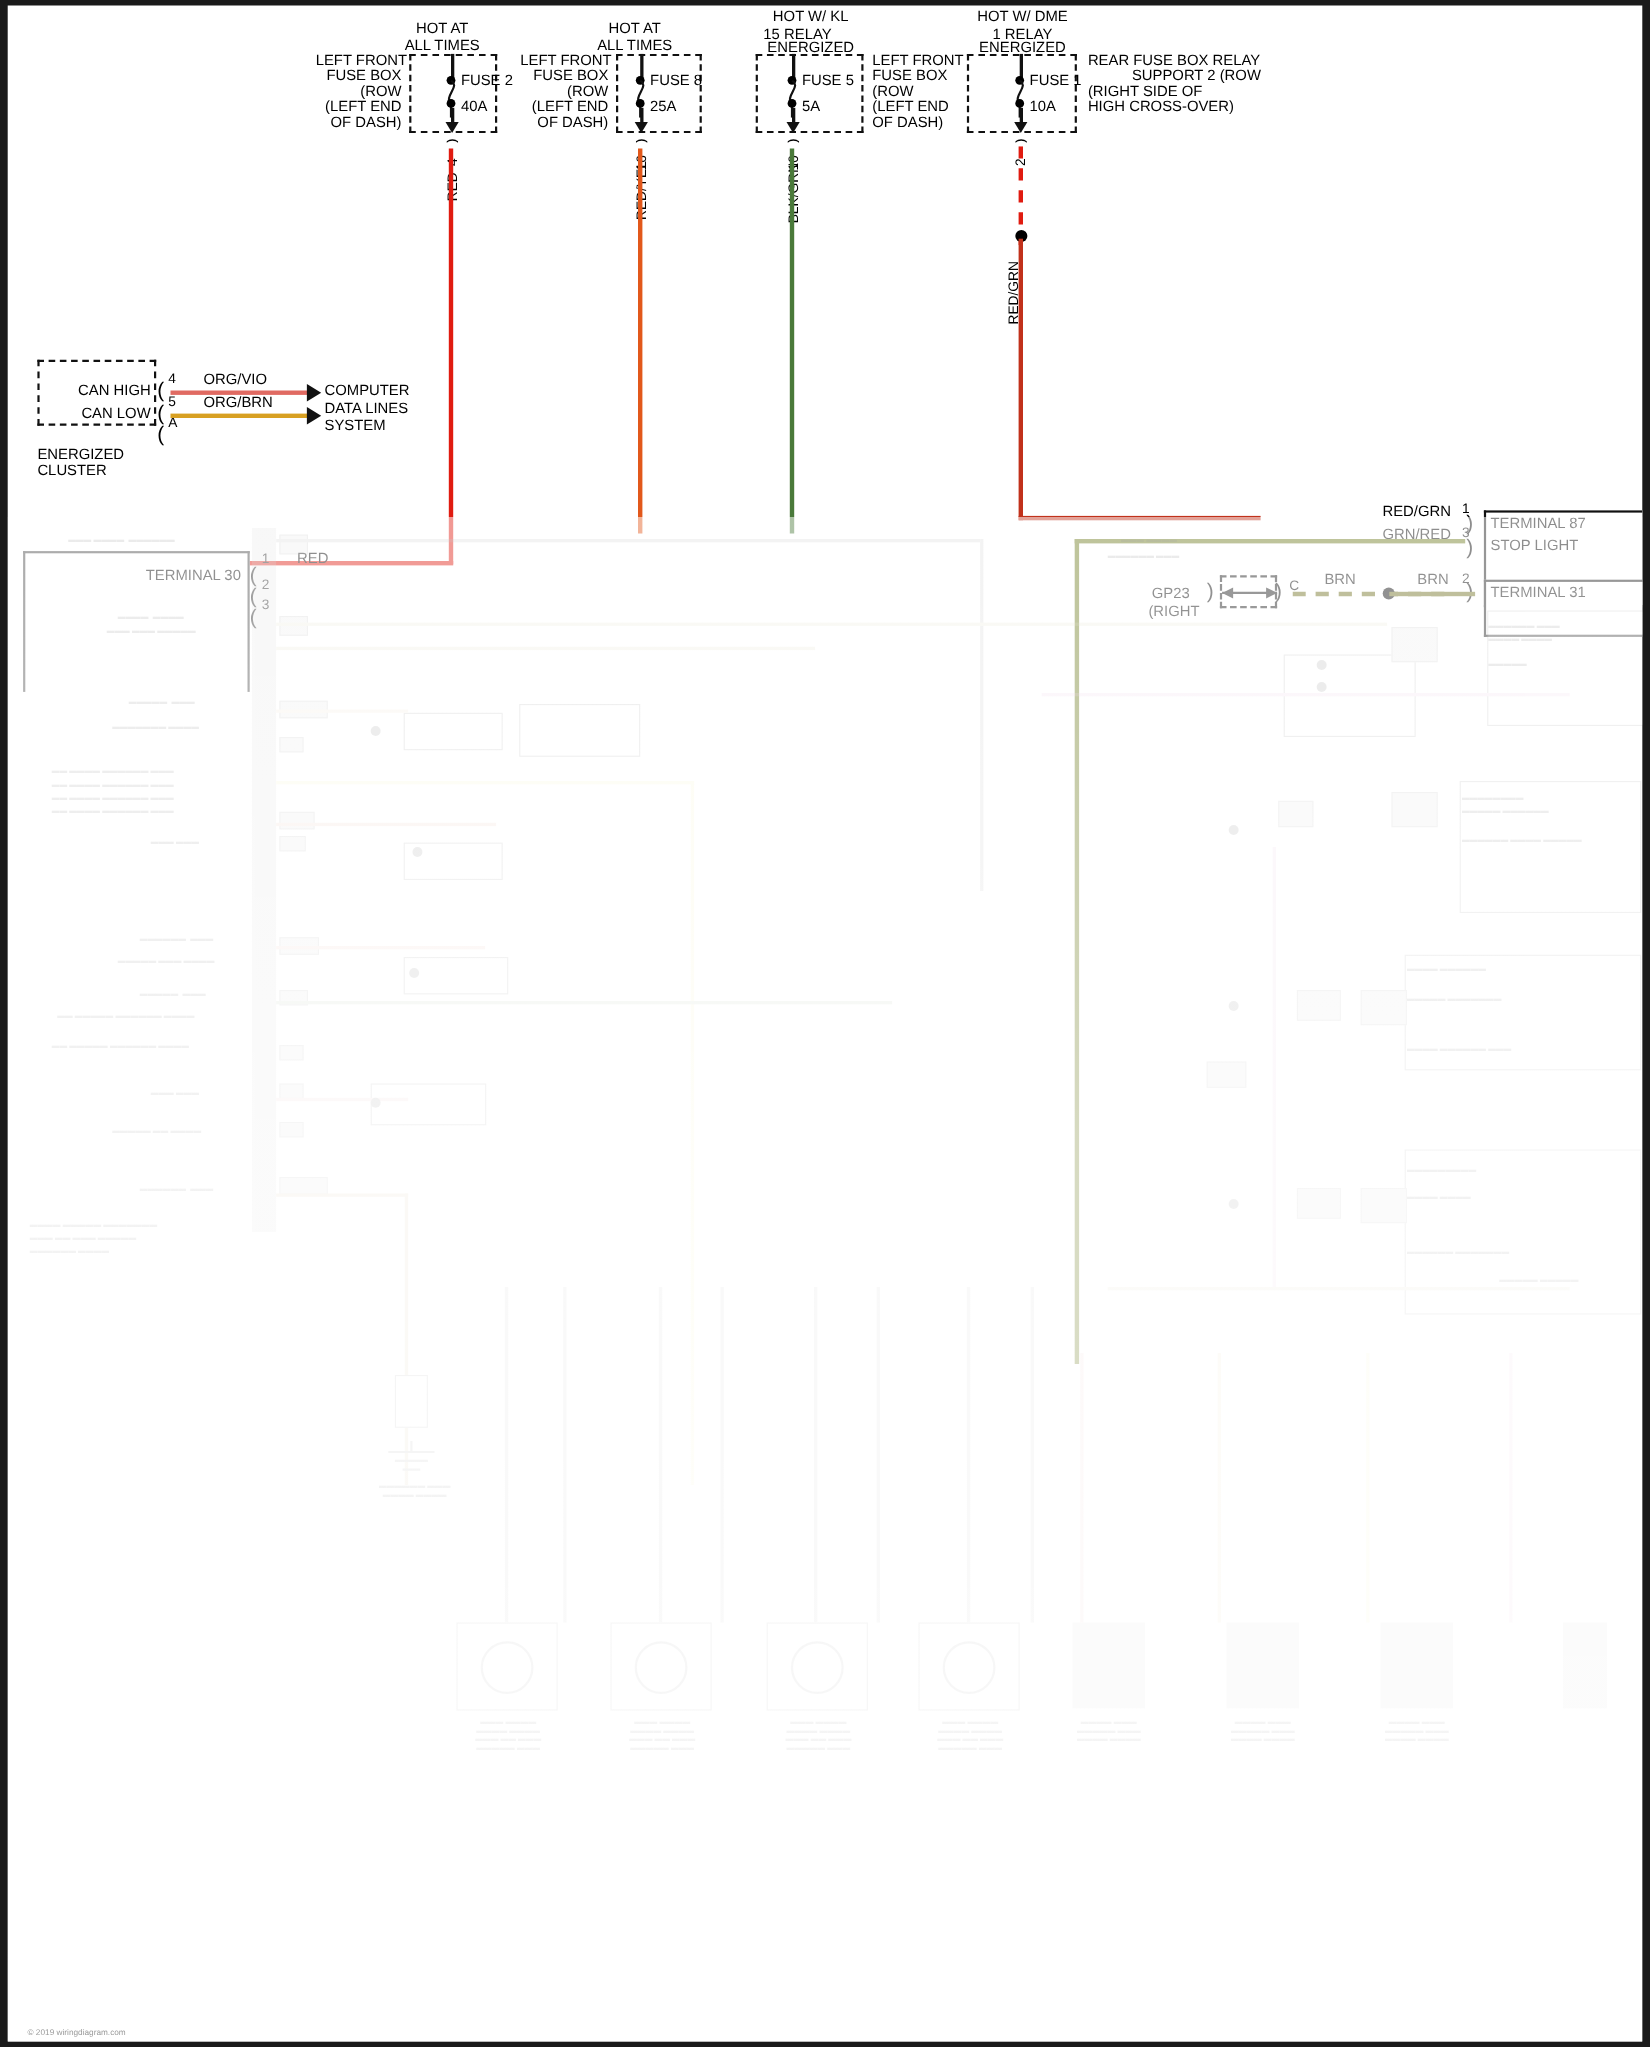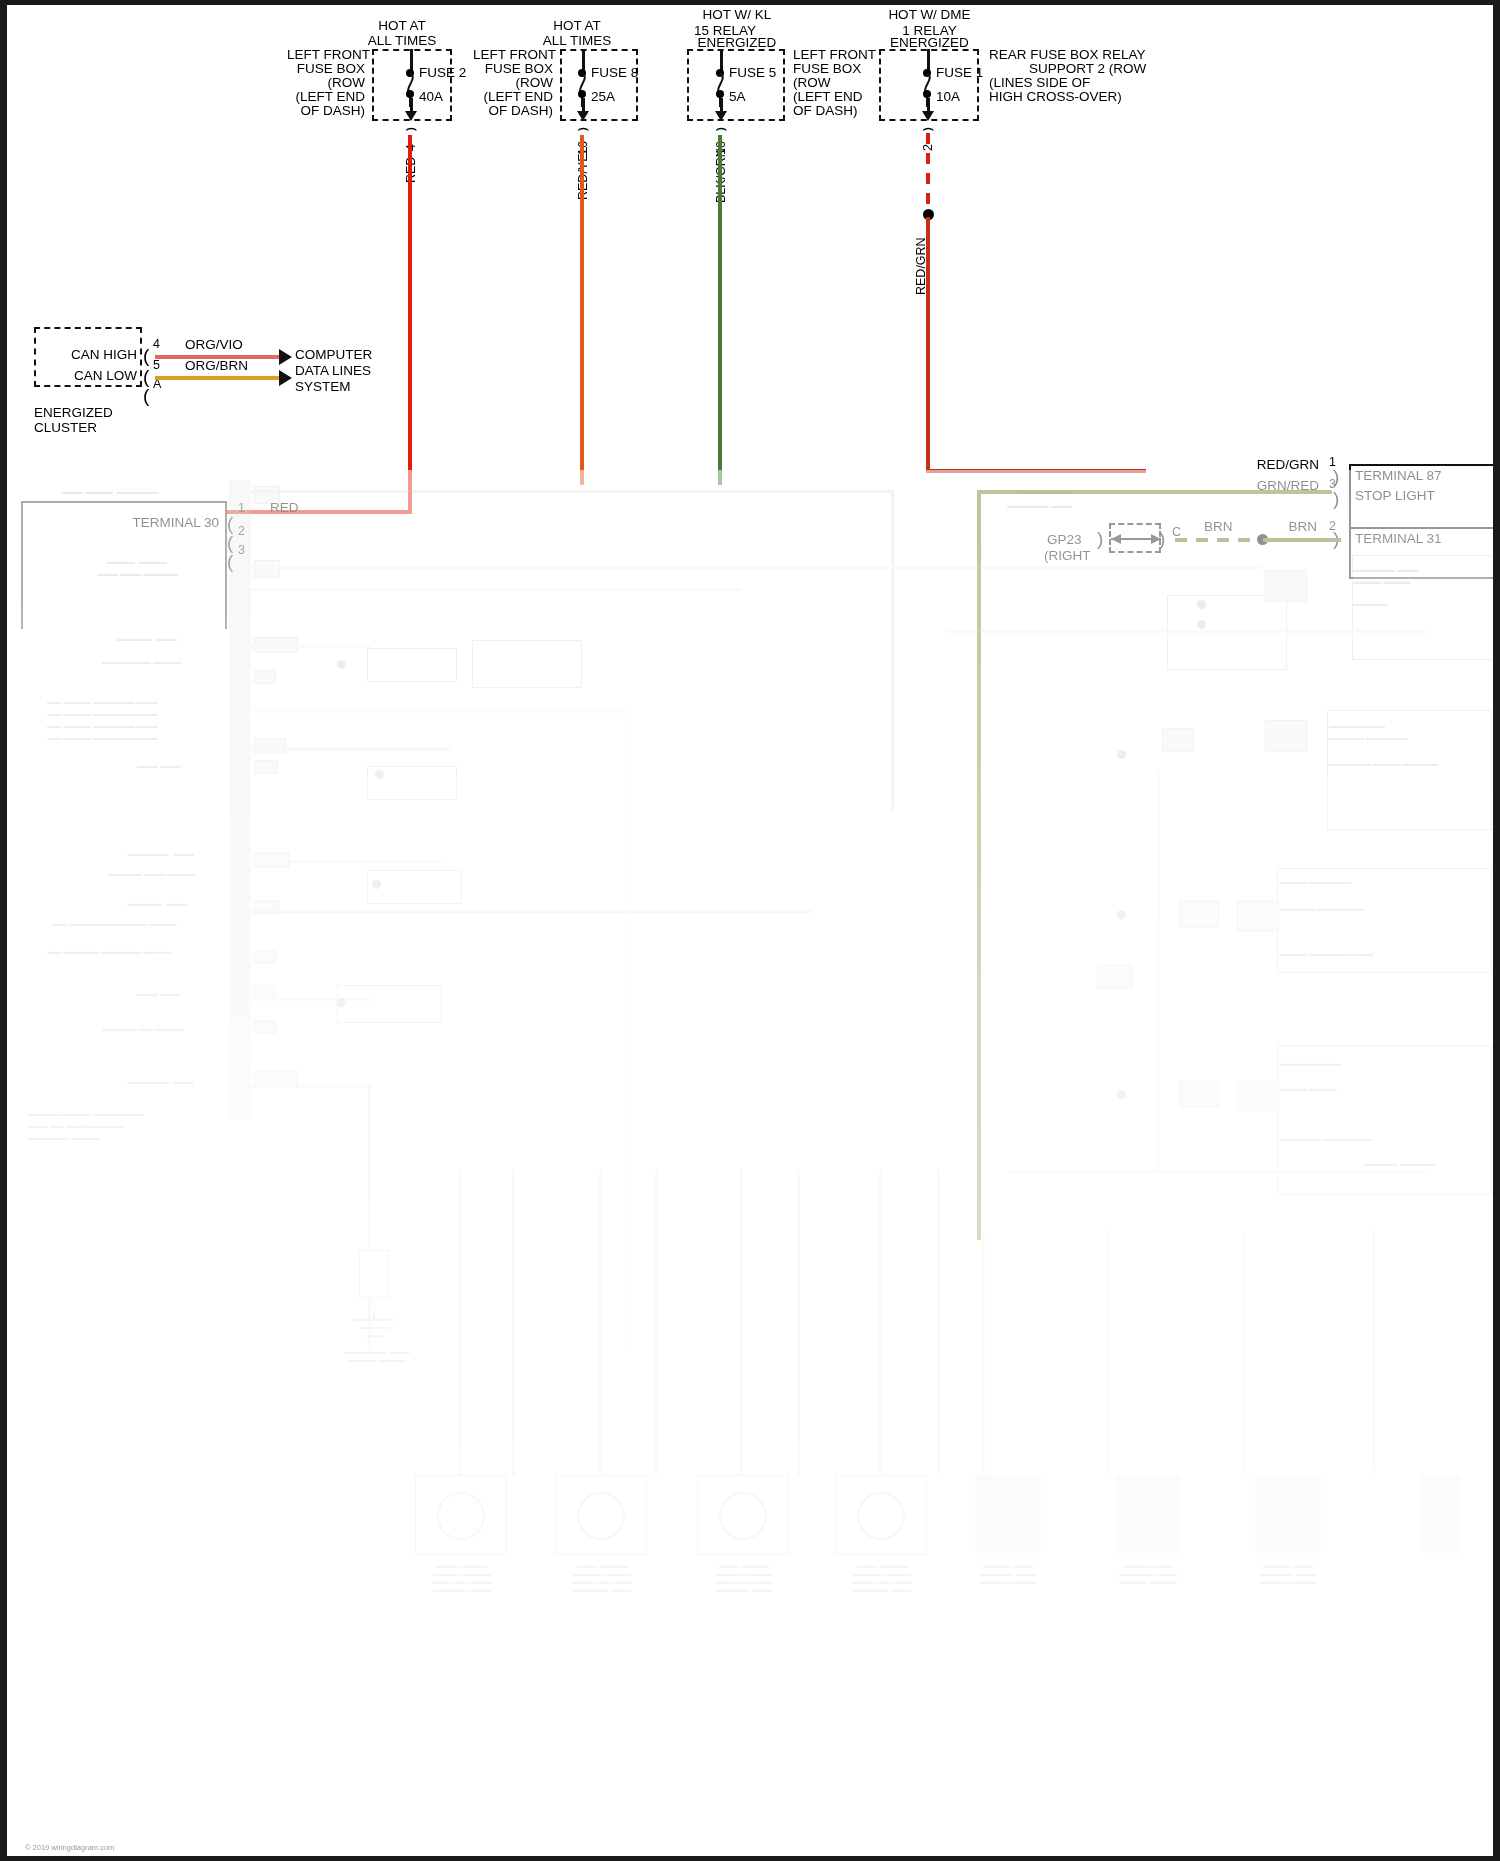--- a/index.html
+++ b/index.html
@@ -149,21 +149,21 @@
     <path d="M5,0 C14,6 -2,14 5,22 L5,34" fill="none" stroke="#111" stroke-width="2"></path>
   </svg>
   <div class="dot" style="left:916px;top:85px;"></div>
   <div class="w wv" style="left:920px;top:93px;height:16px;background:#111;"></div>
   <div class="arrowdn" style="left:915px;top:106px;"></div>
   <div class="t" style="left:929px;top:60px;">FUSE 1</div>
   <div class="t" style="left:929px;top:84px;">10A</div>
 
   <div class="t" style="left:982px;top:42px;">REAR FUSE BOX RELAY</div>
   <div class="t" style="left:982px;top:56px;margin-left:40px;">SUPPORT 2 (ROW</div>
-  <div class="t" style="left:982px;top:70px;">(LINES SIDE OF</div>
+  <div class="t" style="left:982px;top:70px;">(RIGHT SIDE OF</div>
   <div class="t" style="left:982px;top:84px;">HIGH CROSS-OVER)</div>
 
   <div class="conn" style="left:915px;top:116px;">⌢</div>
   <div class="rot" style="left:914px;top:146px;">2</div>
   <div class="rot" style="left:907px;top:290px;">RED/GRN</div>
 
   <div class="w wv4" style="left:401px;top:130px;height:378px;background:#e01b10;"></div>
   <div class="w wh4" style="left:197px;top:505px;width:208px;background:#e01b10;"></div>
 
   <div class="w wv4" style="left:573px;top:130px;height:350px;background:#e2581b;"></div>

